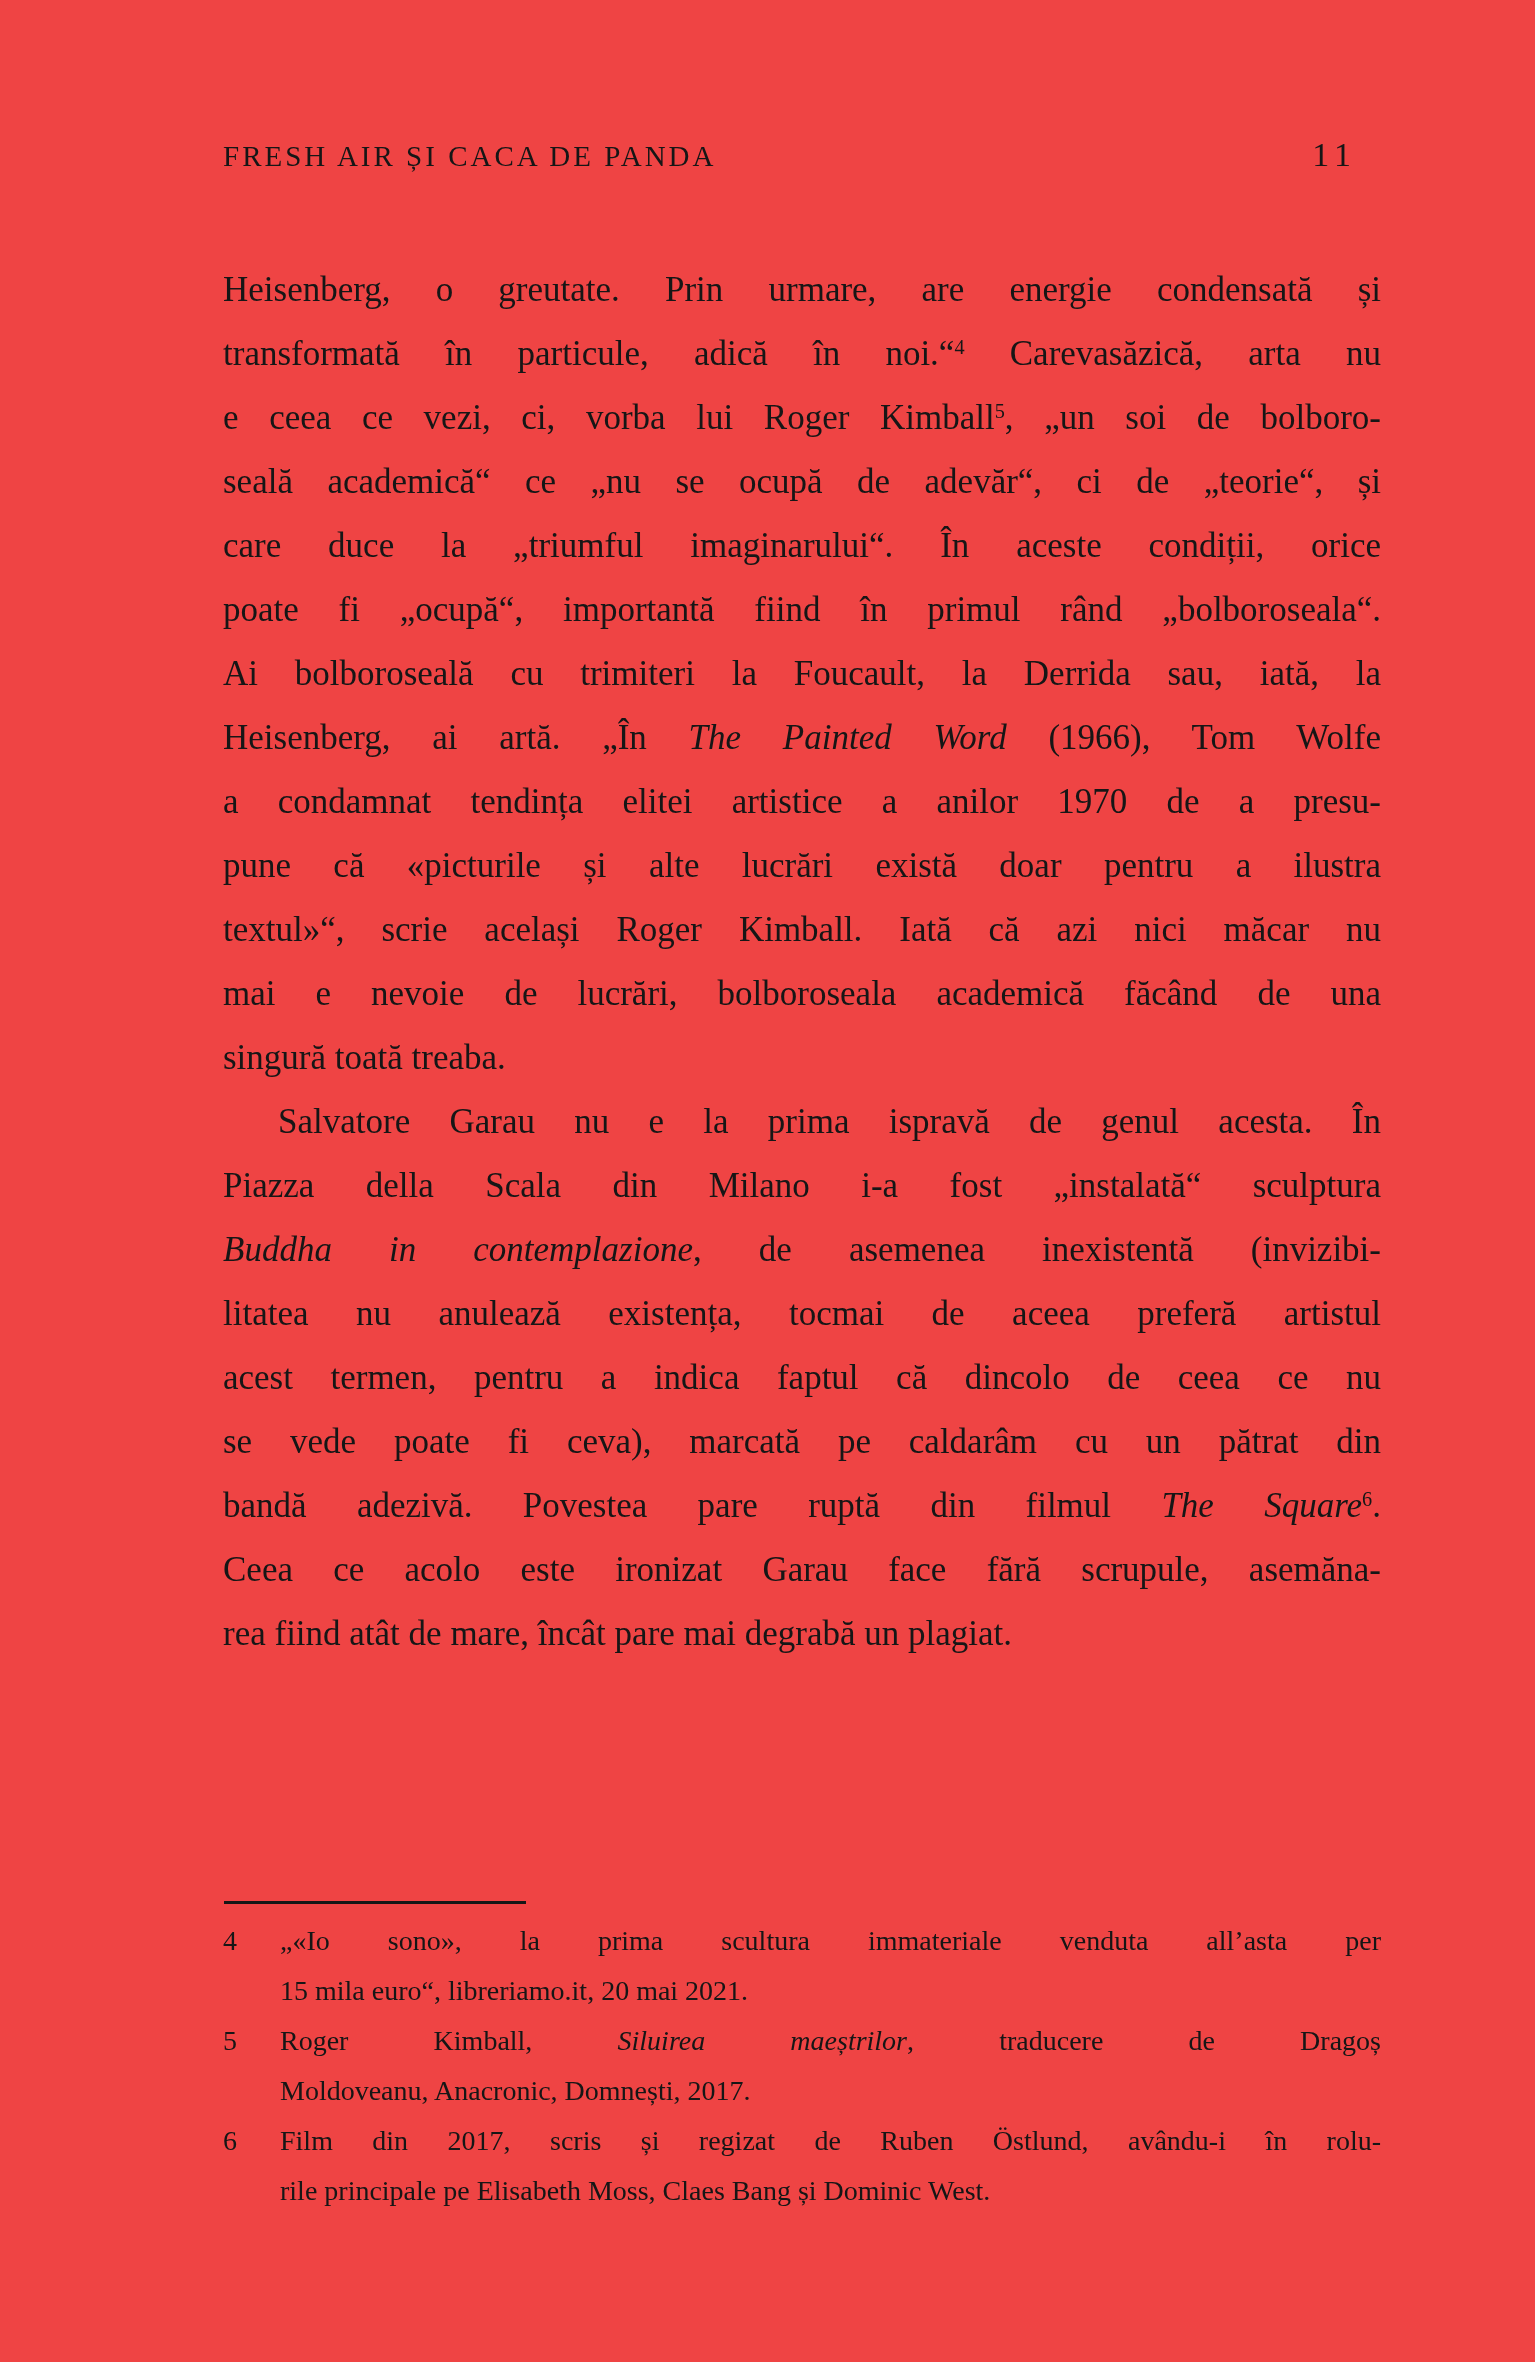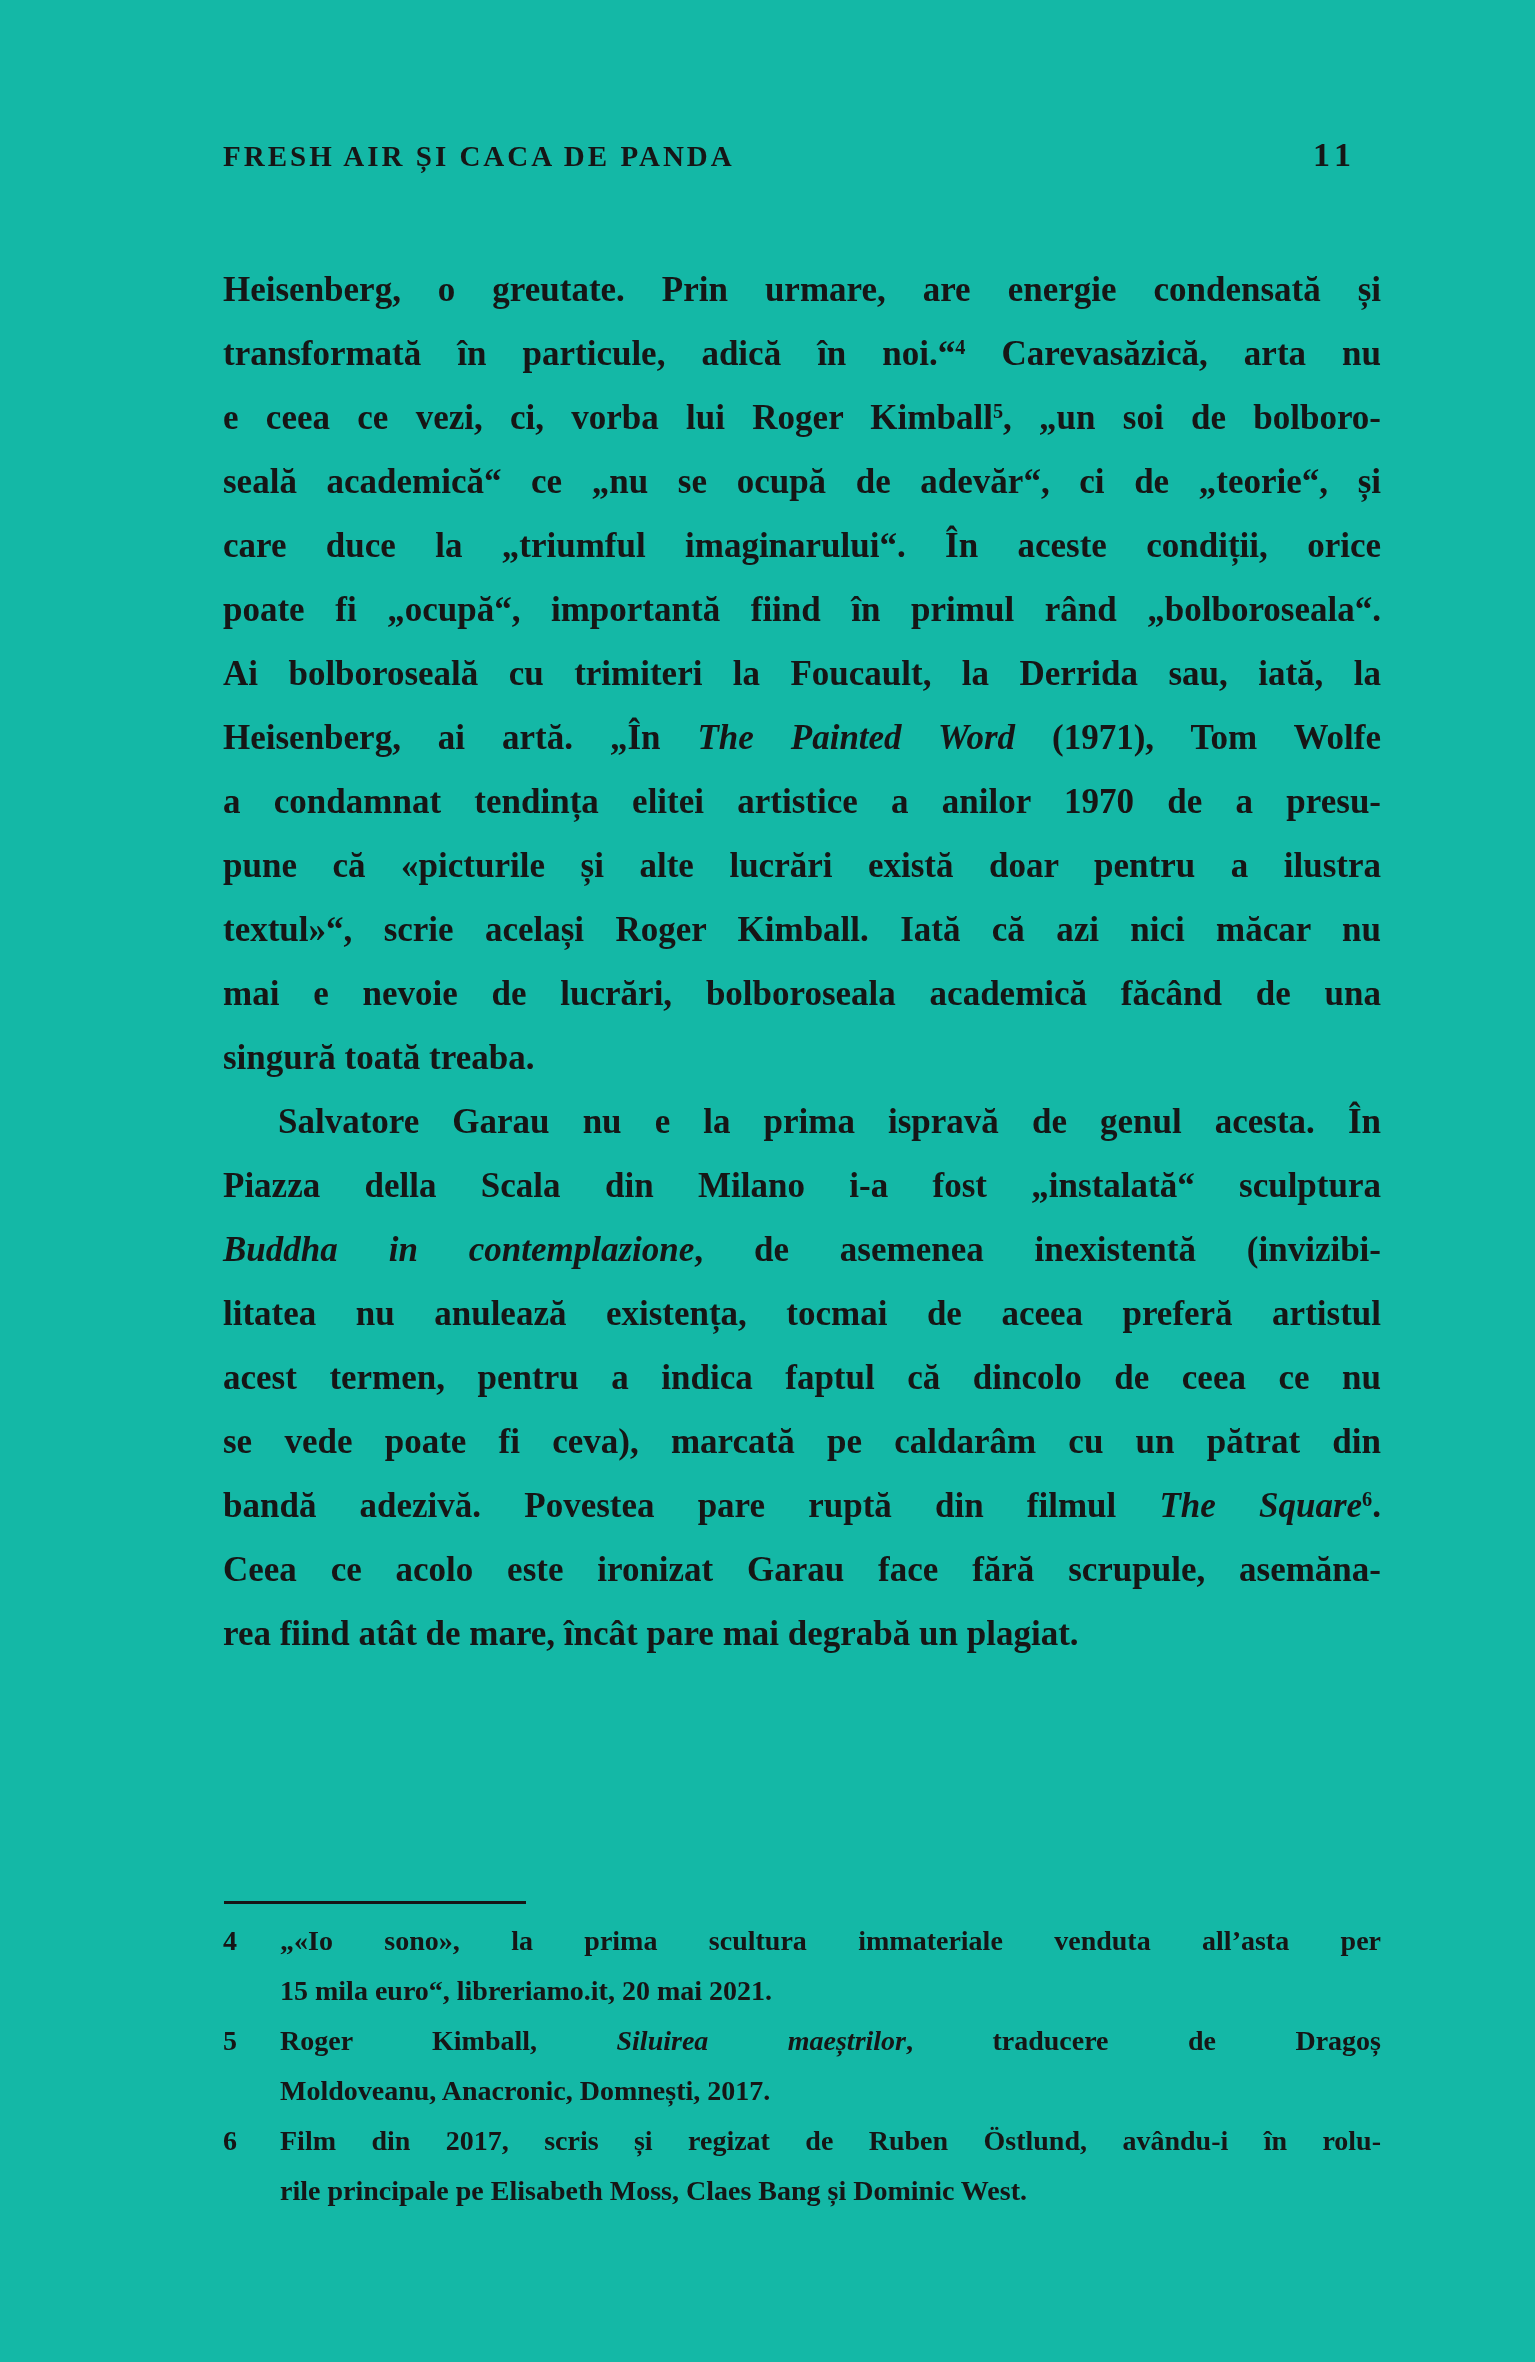--- a/index.html
+++ b/index.html
@@ -1,24 +1,23 @@
 <!DOCTYPE html>
 <html><head>
 <meta charset="utf-8">
 <style>
   html, body { margin: 0; padding: 0; background: #ffffff; }
   .page {
     position: relative;
     width: 1535px;
     height: 2362px;
-    background: #14b8a6;
+    background: #ef4444;
     color: #161616;
     font-family: "Liberation Serif", "DejaVu Serif", serif;
     overflow: hidden;
-    font-weight: bold;
   }
   .header {
     position: absolute;
     left: 223px;
     top: 136px;
     width: 1158px;
     display: flex;
     justify-content: space-between;
     align-items: baseline;
   }
@@ -105,21 +104,21 @@
 
   <div class="body-text">
       <div class="paragraph">
         <div class="line"><span>Heisenberg, o greutate. Prin urmare, are energie condensată și</span></div>
         <div class="line"><span>transformată în particule, adică în noi.“</span><sup>4</sup><span> Carevasăzică, arta nu</span></div>
         <div class="line"><span>e ceea ce vezi, ci, vorba lui Roger Kimball</span><sup>5</sup><span>, „un soi de bolboro-</span></div>
         <div class="line"><span>seală academică“ ce „nu se ocupă de adevăr“, ci de „teorie“, și</span></div>
         <div class="line"><span>care duce la „triumful imaginarului“. În aceste condiții, orice</span></div>
         <div class="line"><span>poate fi „ocupă“, importantă fiind în primul rând „bolboroseala“.</span></div>
         <div class="line"><span>Ai bolboroseală cu trimiteri la Foucault, la Derrida sau, iată, la</span></div>
-        <div class="line"><span>Heisenberg, ai artă. „În </span><i>The Painted Word</i><span> (1971), Tom Wolfe</span></div>
+        <div class="line"><span>Heisenberg, ai artă. „În </span><i>The Painted Word</i><span> (1966), Tom Wolfe</span></div>
         <div class="line"><span>a condamnat tendința elitei artistice a anilor 1970 de a presu-</span></div>
         <div class="line"><span>pune că «picturile și alte lucrări există doar pentru a ilustra</span></div>
         <div class="line"><span>textul»“, scrie același Roger Kimball. Iată că azi nici măcar nu</span></div>
         <div class="line"><span>mai e nevoie de lucrări, bolboroseala academică făcând de una</span></div>
         <div class="line last"><span>singură toată treaba.</span></div>
       </div>
       <div class="paragraph">
         <div class="line indent"><span>Salvatore Garau nu e la prima ispravă de genul acesta. În</span></div>
         <div class="line"><span>Piazza della Scala din Milano i-a fost „instalată“ sculptura</span></div>
         <div class="line"><i>Buddha in contemplazione</i><span>, de asemenea inexistentă (invizibi-</span></div>

